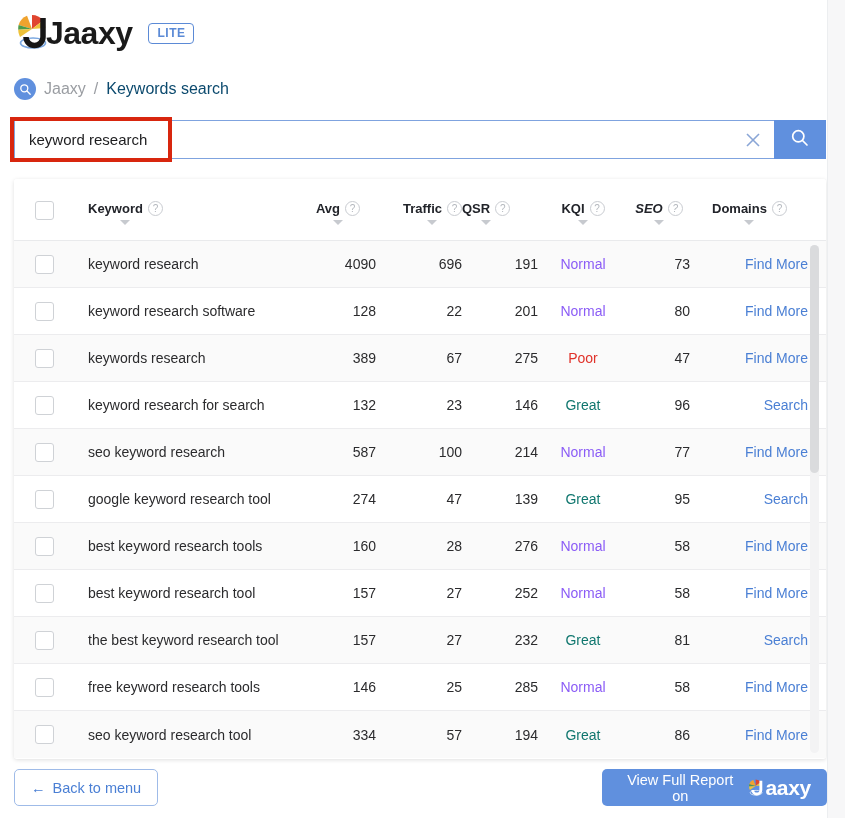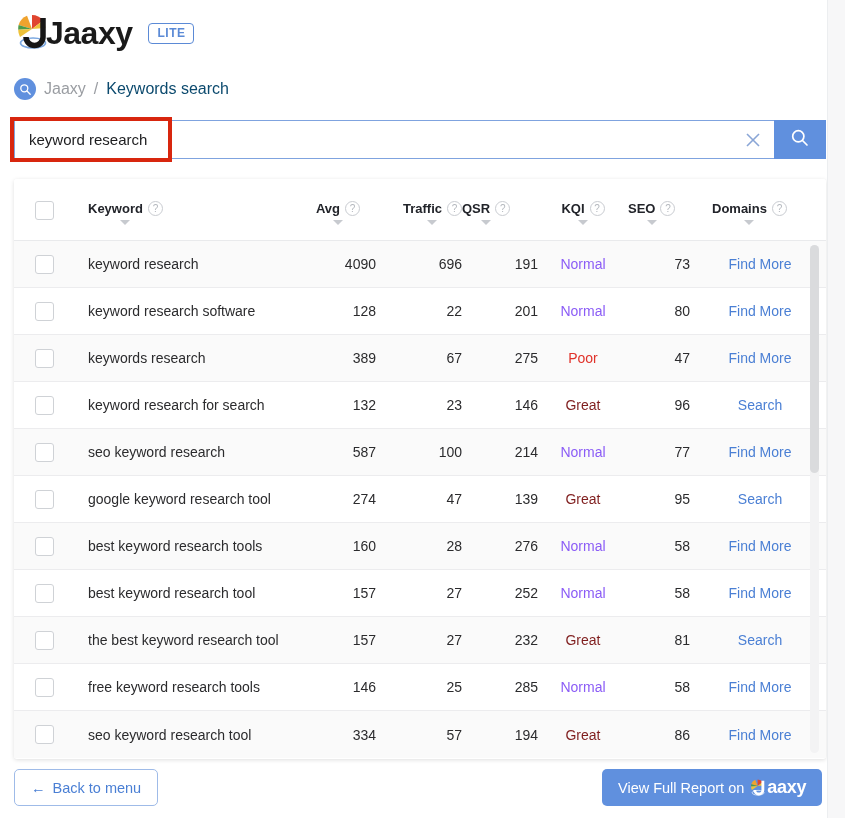--- a/index.html
+++ b/index.html
@@ -125,21 +125,21 @@
   .row.alt { background: #fafafa; }
   .row:last-child { border-bottom: none; }
 
   .c-check { width: 60px; flex: none; display: flex; justify-content: center; }
   .c-kw    { width: 222px; flex: none; padding-left: 14px; }
   .c-avg   { width: 80px; flex: none; text-align: right; }
   .c-traf  { width: 86px; flex: none; text-align: right; }
   .c-qsr   { width: 76px; flex: none; text-align: right; }
   .c-kqi   { width: 90px; flex: none; text-align: center; }
   .c-seo   { width: 62px; flex: none; text-align: right; }
-  .c-dom   { width: 118px; flex: none; text-align: center; padding-left: 22px; }
+  .c-dom   { width: 118px; flex: none; text-align: right; padding-left: 22px; }
 
   .chk {
     width: 19px; height: 19px; border: 1px solid #cfd2d6;
     border-radius: 3px; background: #fff; cursor: pointer;
   }
 
   .hcell { display: flex; align-items: flex-start; }
   .hlabel-wrap { position: relative; display: inline-flex; align-items: center; gap: 5px; }
   .hlabel {
     font-size: 13px; font-weight: bold; color: #22242a;
@@ -158,26 +158,26 @@
     border-right: 5px solid transparent;
     border-top: 5px solid #c7cacf;
     cursor: pointer;
   }
   .h-check { width: 60px; flex: none; display: flex; justify-content: center; }
   .h-kw  { width: 222px; flex: none; padding-left: 14px; }
   .h-avg { width: 80px; flex: none; display: flex; justify-content: flex-end; padding-right: 16px; }
   .h-traf{ width: 86px; flex: none; display: flex; justify-content: flex-end; }
   .h-qsr { width: 76px; flex: none; display: flex; justify-content: flex-start; }
   .h-kqi { width: 90px; flex: none; display: flex; justify-content: center; }
-  .h-seo { width: 62px; flex: none; display: flex; justify-content: flex-start; }
+  .h-seo { width: 62px; flex: none; display: flex; justify-content: center; font-style: italic; }
   .h-dom { width: 118px; flex: none; display: flex; justify-content: flex-start; padding-left: 22px; }
 
   .kqi-normal { color: #8b5cf6; }
   .kqi-poor   { color: #e0322a; }
-  .kqi-great  { color: #7f1d1d; }
+  .kqi-great  { color: #0f766e; }
   .dom-link   { color: #4a7fd4; cursor: pointer; }
 
   
   .tscroll-track {
     position: absolute; right: 7px; top: 4px;
     width: 9px; height: 508px;
     background: #f3f3f4; border-radius: 5px;
   }
   .tscroll-thumb {
     position: absolute; right: 7px; top: 4px;
@@ -197,21 +197,21 @@
   .btn-report {
     position: absolute; left: 602px; top: 765px;
     height: 37px; padding: 0 16px;
     border: none; border-radius: 5px;
     background: #6090de; color: #ffffff; font-size: 14.5px;
     display: flex; align-items: center; gap: 6px; cursor: pointer;
     font-family: "Liberation Sans", sans-serif;
   }
   .btn-report .mini-logo { width: 20px; height: 20px; position: relative; flex: none; }
   .btn-report .mini-word {
-    font-weight: bold; font-size: 18px; margin-left: -9px; letter-spacing: -0.3px;
+    font-weight: bold; font-size: 21px; margin-left: -9px; letter-spacing: -0.3px;
   }
 </style>
 </head>
 <body>
 
 <div id="app">
   <div class="content">
 
     <div class="logo-row">
       <span class="logo-mark">

